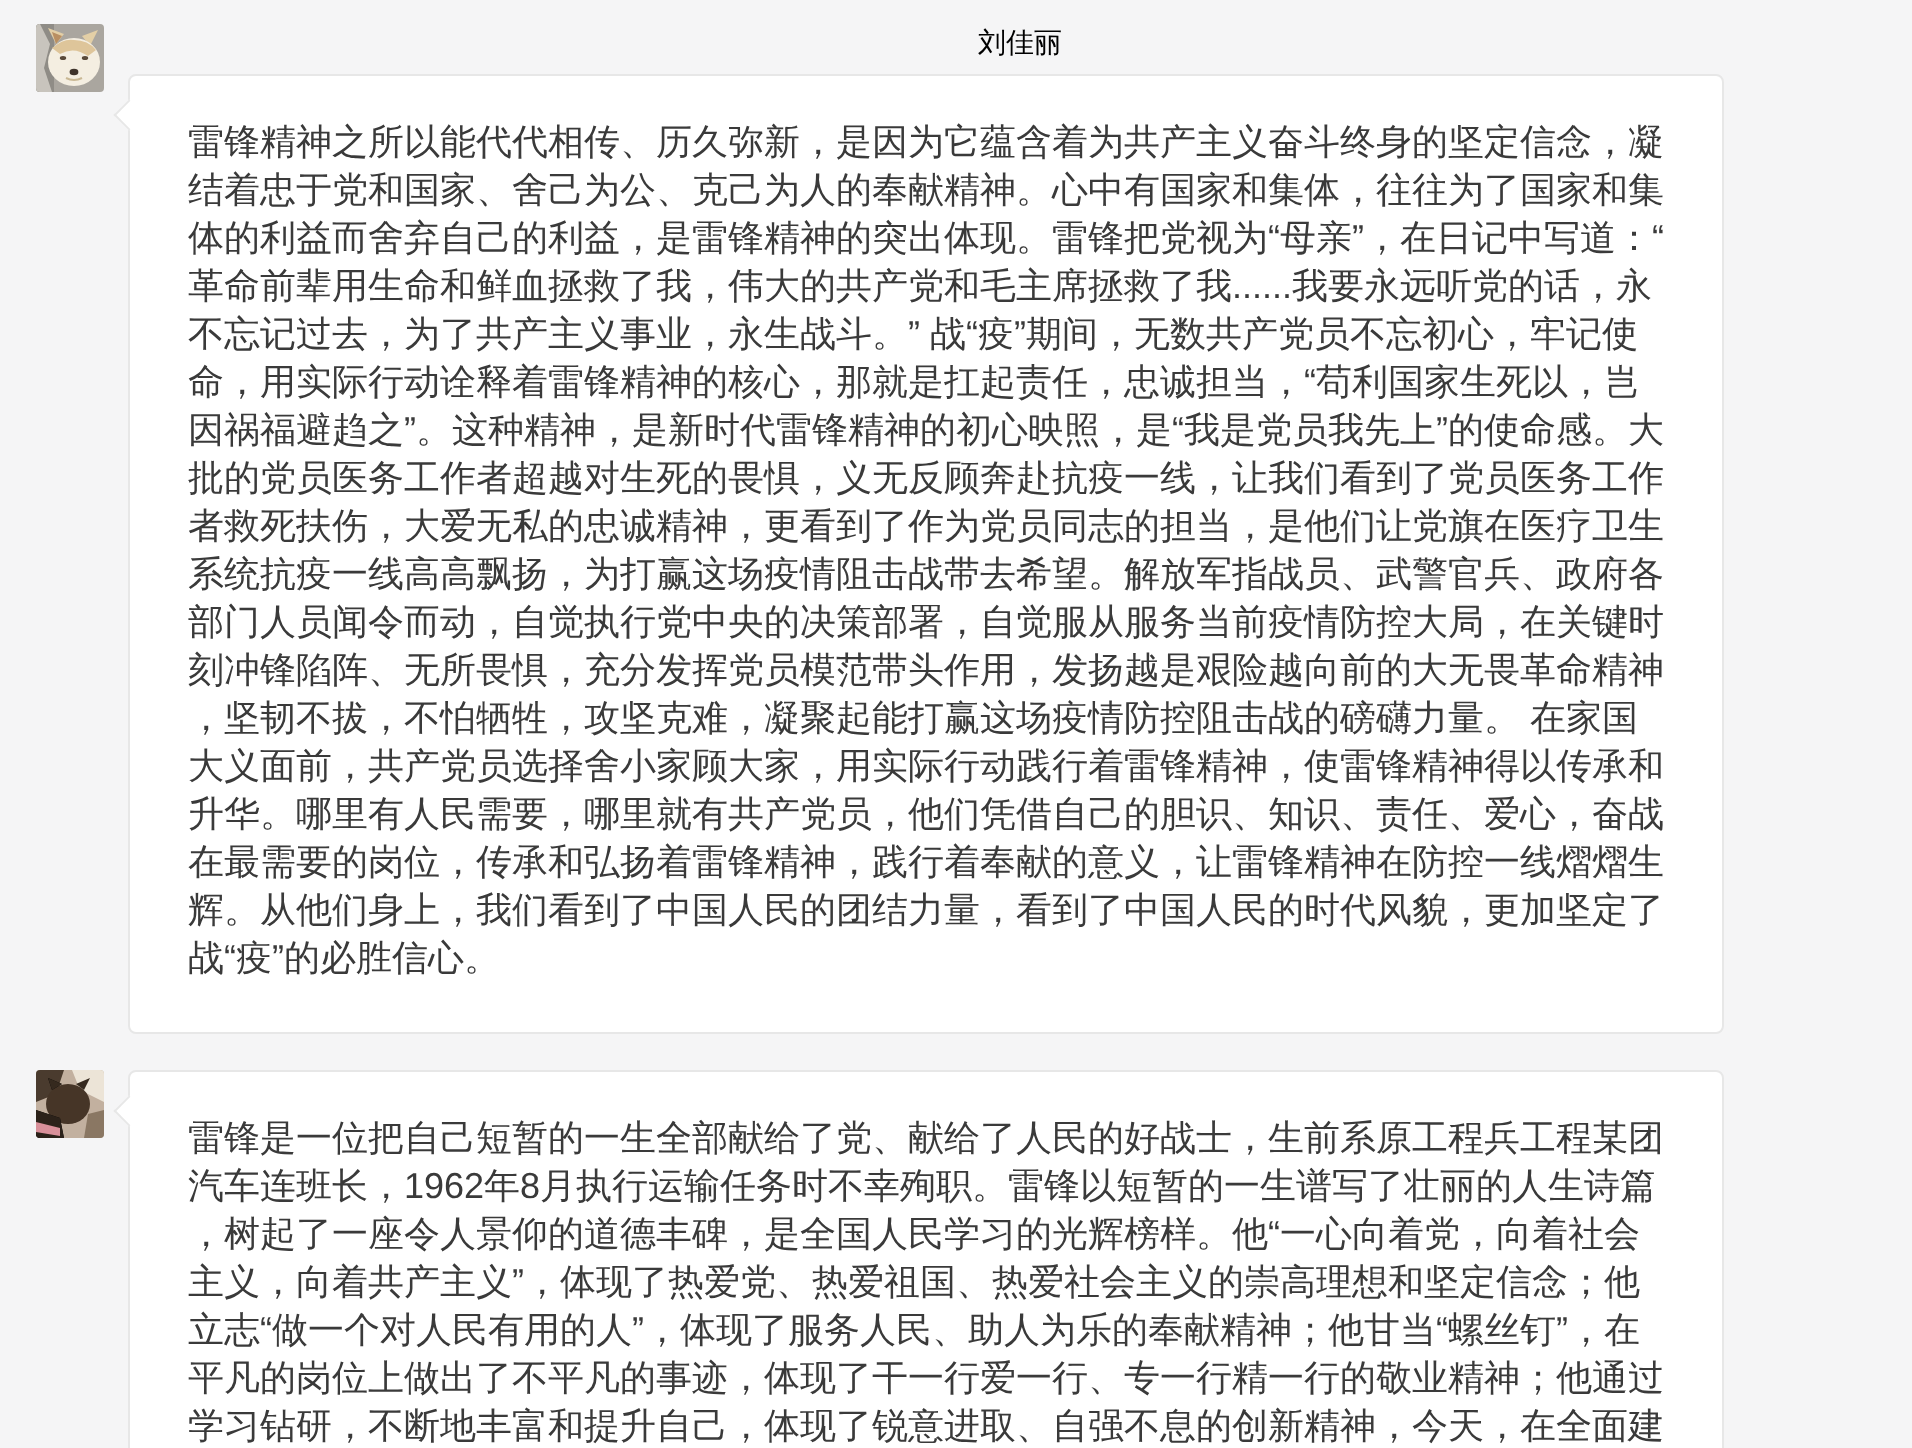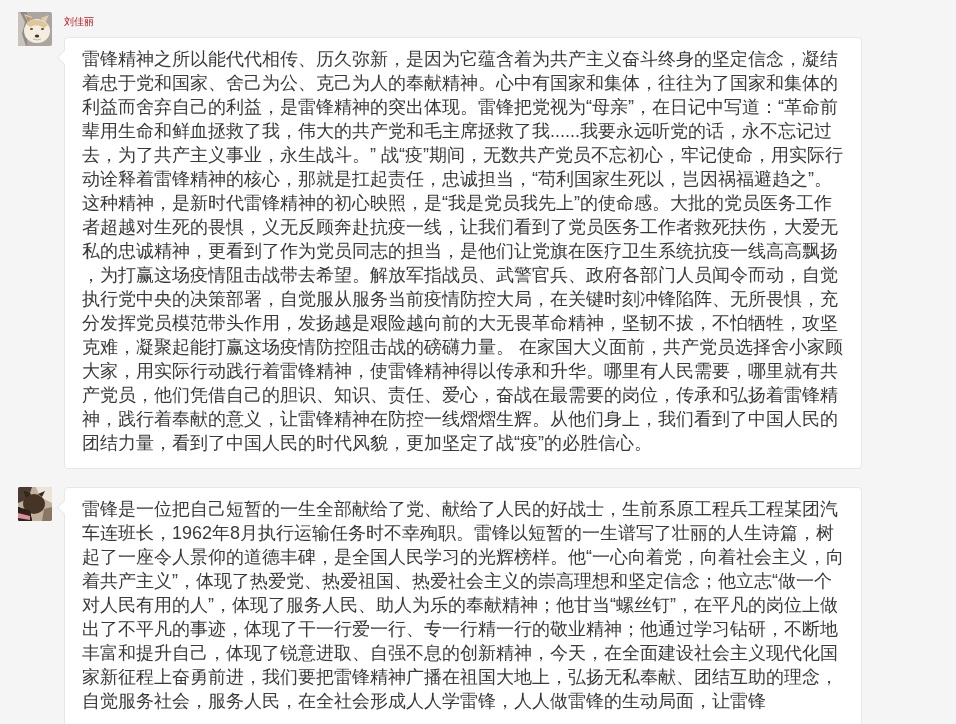--- a/index.html
+++ b/index.html
@@ -28,24 +28,25 @@
     left: 18px;
     top: 0;
     width: 34px;
     height: 34px;
     border-radius: 2px;
     overflow: hidden;
     cursor: pointer;
   }
   .avatar svg { display: block; }
   .username {
-    font-size: 10px;
+    font-size: 14px;
     line-height: 19px;
-    color: #b91c1c;
+    color: #000000;
     margin-bottom: 6px;
+    text-align: center;
   }
   .bubble {
     position: relative;
     width: 798px;
     box-sizing: border-box;
     background: #ffffff;
     border: 1px solid #e7e7e7;
     border-radius: 4px;
     padding: 9px 16px 13px 17px;
   }
@@ -54,21 +55,21 @@
     left: -6px;
     top: 14px;
     width: 10px;
     height: 10px;
     background: #ffffff;
     border-left: 1px solid #e7e7e7;
     border-bottom: 1px solid #e7e7e7;
     transform: rotate(45deg);
   }
   .text {
-    margin: 0;
+    margin: 12px;
     font-size: 18px;
     line-height: 24px;
     color: #3a3a3a;
     word-break: break-all;
     line-break: anywhere;
     text-align: left;
   }
 </style>
 </head>
 <body>

